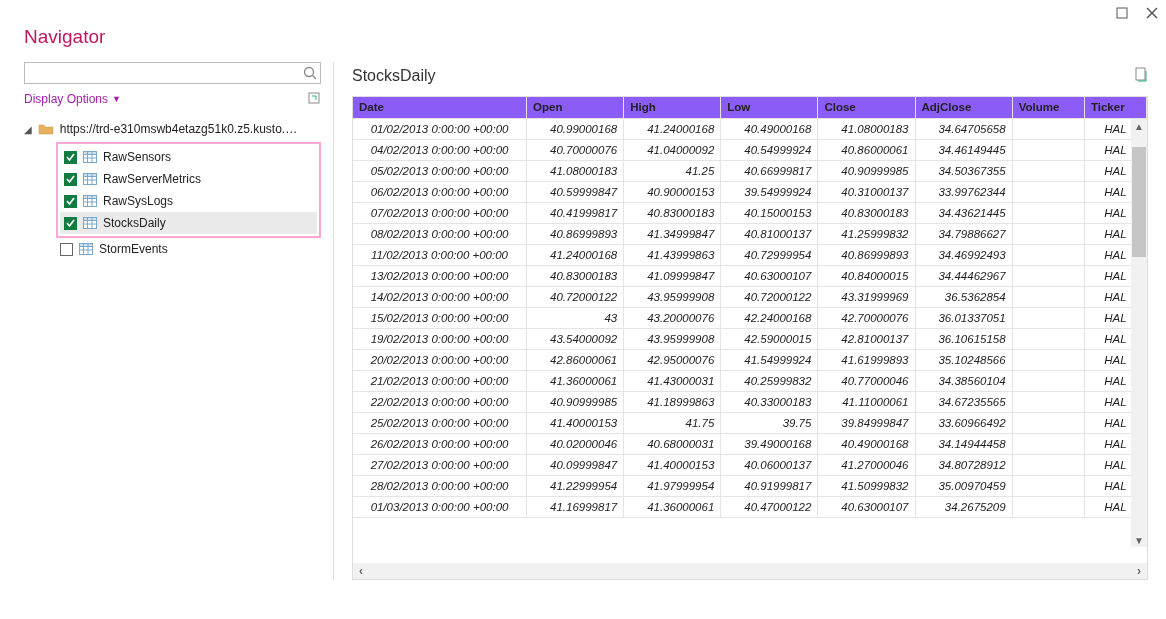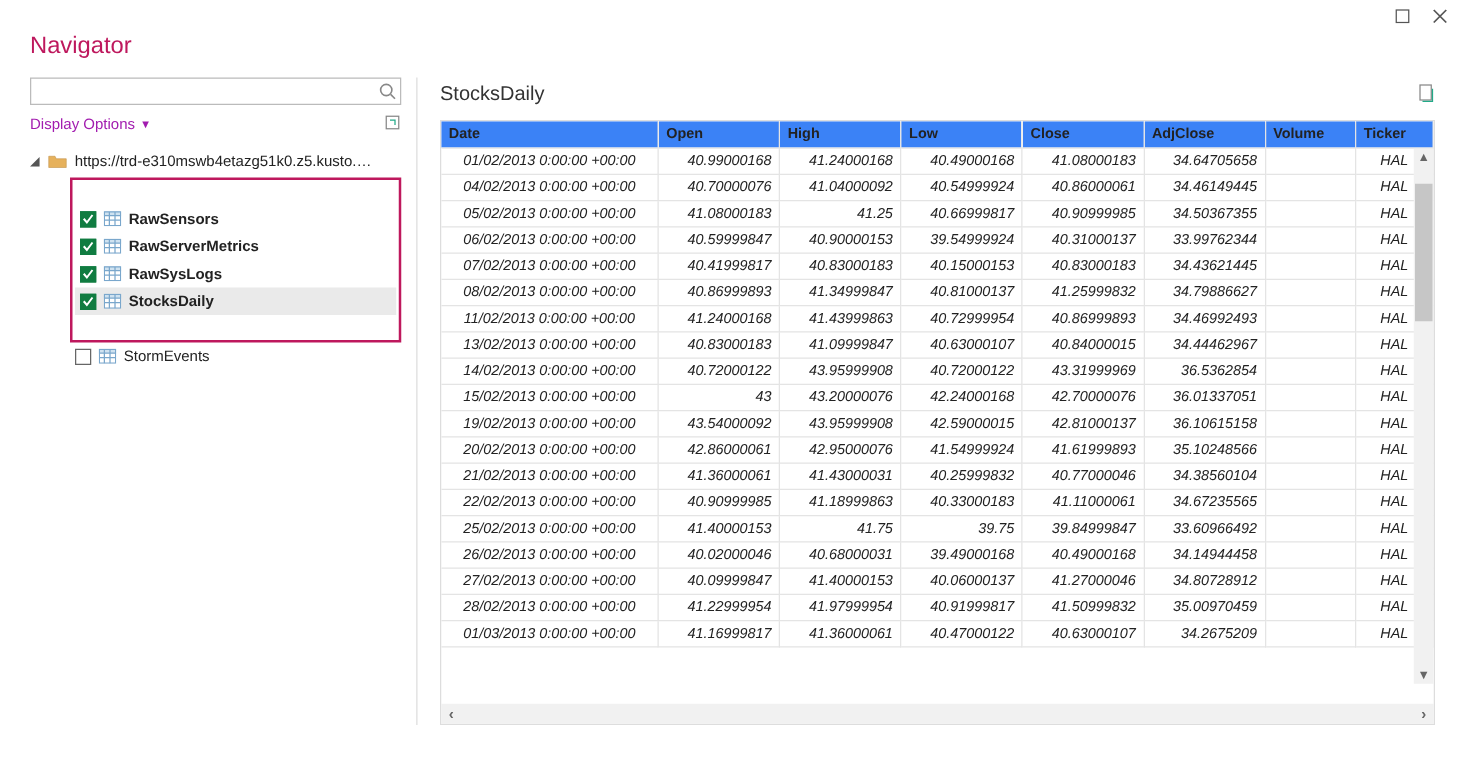--- a/index.html
+++ b/index.html
@@ -87,24 +87,23 @@
   .db-label {
     white-space: nowrap;
     overflow: hidden;
     text-overflow: ellipsis;
     max-width: 240px;
   }
   .tables {
     margin-left: 32px;
   }
   .highlight-box {
-    border: 2px solid #be185d;
-    padding: 20px 2px;
+    border: 2px solid #f9a8d4;
+    padding: 2px 2px;
     margin-top: 2px;
-    font-weight: bold;
   }
   .table-item {
     display: flex;
     align-items: center;
     gap: 6px;
     height: 22px;
     padding-left: 4px;
   }
   .table-item.selected {
     background: #eaeaea;
@@ -161,21 +160,21 @@
   }
   table.grid th, table.grid td {
     border-right: 1px solid #e4e4e4;
     border-bottom: 1px solid #e4e4e4;
     padding: 3px 6px;
     height: 21px;
     white-space: nowrap;
     overflow: hidden;
   }
   table.grid th {
-    background: #3b82f6;
+    background: #8b5cf6;
     text-align: left;
     font-weight: 600;
     font-size: 11.5px;
   }
   table.grid td {
     font-style: italic;
     text-align: right;
     font-size: 11.5px;
   }
   table.grid td.txt { text-align: center; font-style: italic; }

